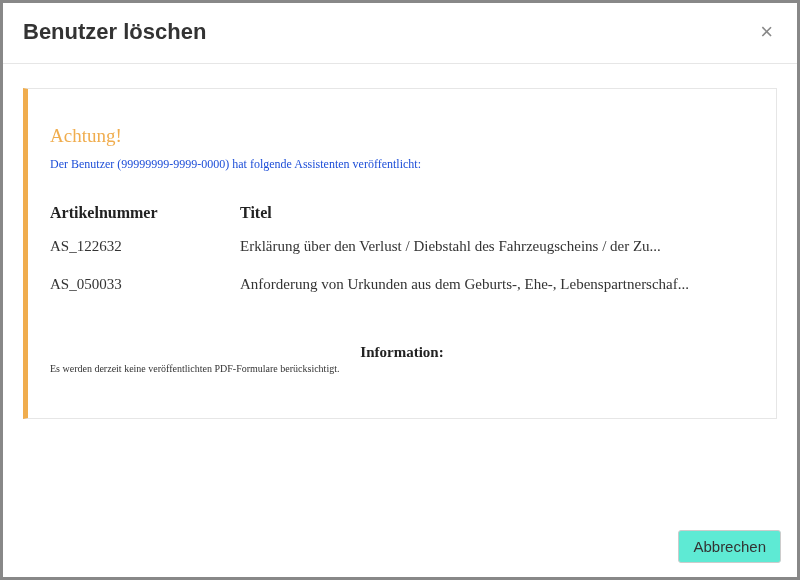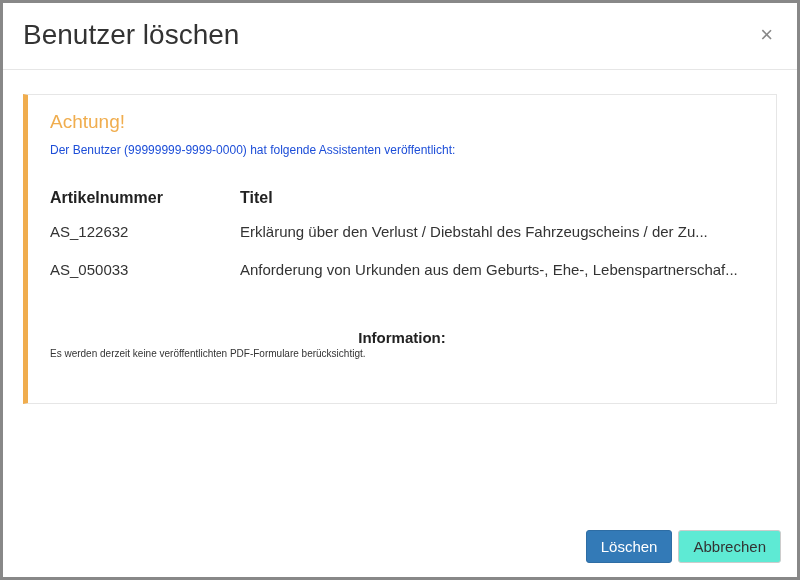--- a/index.html
+++ b/index.html
@@ -9,34 +9,35 @@
     width: 100%; height: 100%;
     background: #fff;
     display: flex; flex-direction: column;
   }
   .dialog-header {
     padding: 16px 20px 18px 20px;
     border-bottom: 1px solid #e6e6e6;
     display: flex; align-items: center; justify-content: space-between;
   }
   .dialog-title {
-    font-size: 28px; font-weight: 400; color: #333;
+    font-size: 22px; font-weight: 700; color: #333;
   }
   .close-btn {
     font-size: 22px; color: #888; cursor: pointer; line-height: 1;
     background: none; border: none; padding: 0 4px;
   }
   .dialog-body {
     flex: 1; padding: 24px 20px 20px 20px;
   }
   .alert-box {
     border: 1px solid #e6e6e6;
     border-left: 5px solid #f0ad4e;
-    padding: 16px 22px 22px 22px;
+    padding: 36px 22px 22px 22px;
     color: #333;
+    font-family: Liberation Serif, serif;
   }
   .alert-title {
     color: #f0ad4e;
     font-size: 19px;
     font-weight: 400;
     margin-bottom: 10px;
   }
   .alert-intro {
     font-size: 12px;
     margin-bottom: 28px;
@@ -132,16 +133,15 @@
         </tbody>
       </table>
 
       <div class="info-heading">Information:</div>
       <div class="info-text">Es werden derzeit keine veröffentlichten PDF-Formulare berücksichtigt.</div>
 
     </div>
   </div>
 
   <div class="dialog-footer">
-    <button class="btn btn-primary">Löschen</button>
     <button class="btn">Abbrechen</button>
   </div>
 </div>
 
 </body></html>

